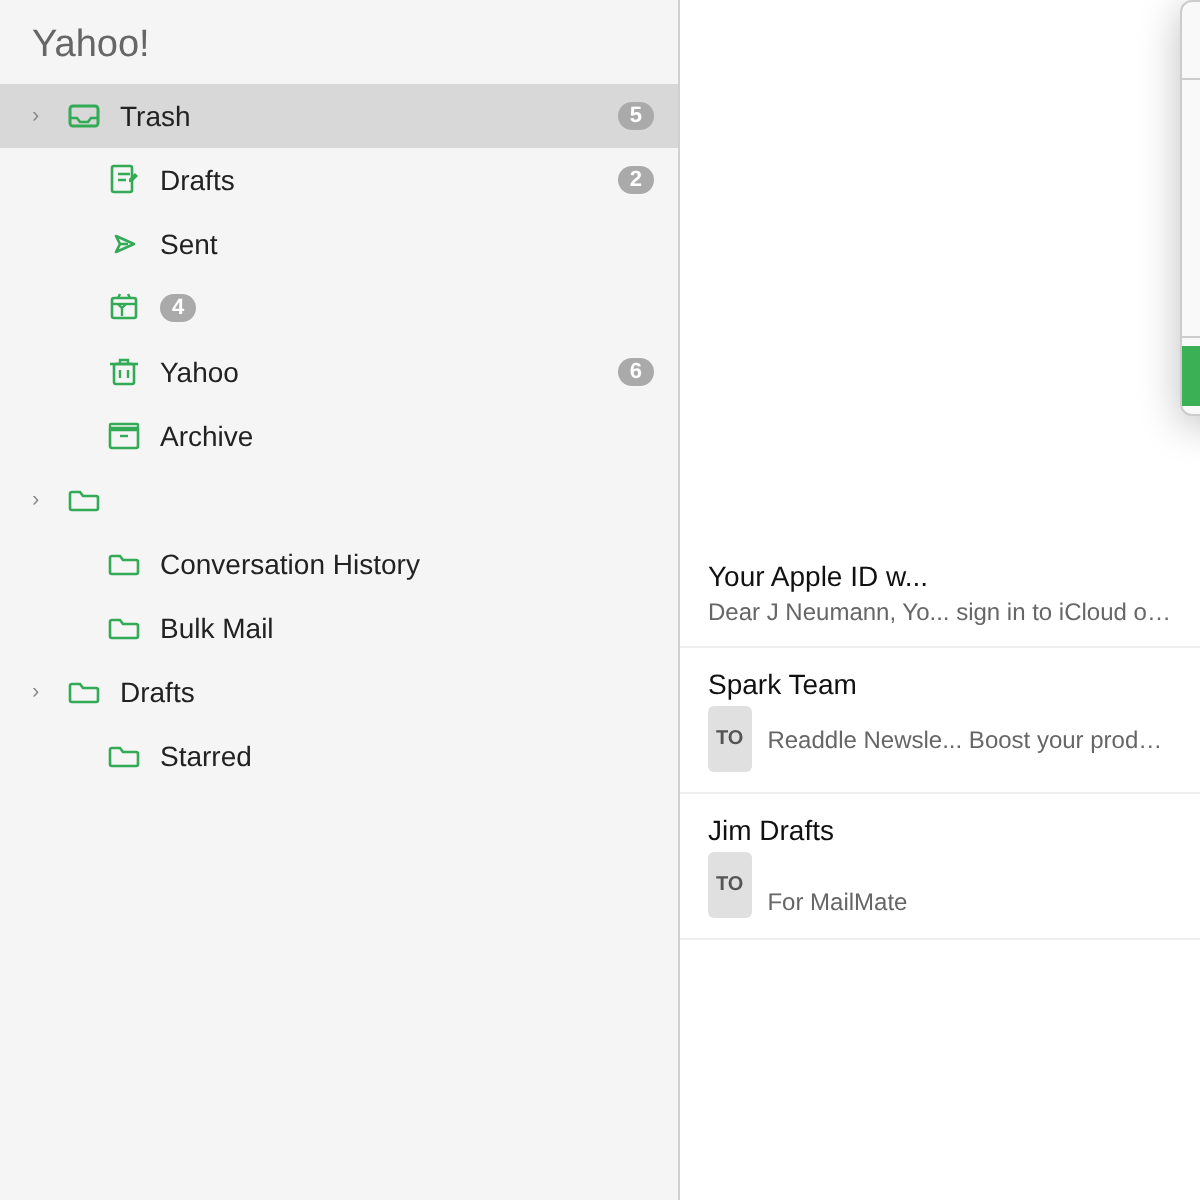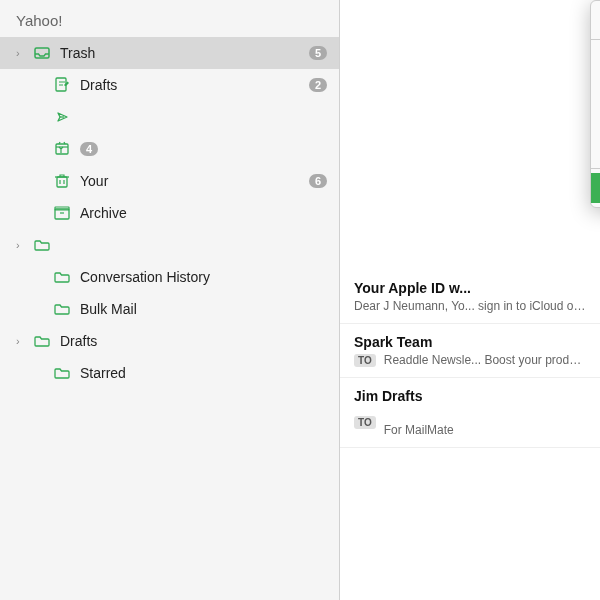--- a/index.html
+++ b/index.html
@@ -25,21 +25,21 @@
       width: 340px;
       height: 600px;
       background: #f5f5f5;
       border-right: 1px solid #d0d0d0;
       flex-shrink: 0;
       padding-top: 0;
     }
 
     .sidebar-header {
       padding: 12px 16px 8px 16px;
-      font-size: 15px;
+      font-size: 19px;
       color: #666;
       font-weight: 500;
     }
 
     .sidebar-item {
       display: flex;
       align-items: center;
       padding: 6px 12px 6px 16px;
       font-size: 14px;
       color: #222;
@@ -104,33 +104,33 @@
       padding-top: 270px;
     }
 
     .email-item {
       padding: 10px 14px;
       border-bottom: 1px solid #eee;
     }
 
     .email-item .sender {
       font-size: 14px;
-      font-weight: 700;
+      font-weight: 400;
       color: #111;
       margin-bottom: 3px;
     }
 
     .email-item .tag {
       display: inline-block;
       background: #e0e0e0;
       border-radius: 3px;
       font-size: 10px;
       font-weight: 600;
       color: #555;
-      padding: 1px 4px;
+      padding: 11px 4px;
       margin-right: 4px;
     }
 
     .email-item .preview {
       font-size: 12px;
       color: #666;
       margin-top: 2px;
       white-space: nowrap;
       overflow: hidden;
       text-overflow: ellipsis;
@@ -209,20 +209,21 @@
     </div>
 
     <div class="sidebar-item indented">
       <span class="chevron" style="visibility:hidden">›</span>
       <span class="icon">
         <svg viewBox="0 0 16 16" fill="none" xmlns="http://www.w3.org/2000/svg">
           <path d="M13 8L4 4l2 4-2 4z" stroke="#33aa55" stroke-width="1.3" stroke-linejoin="round" fill="none"></path>
           <line x1="6" y1="8" x2="10" y2="8" stroke="#33aa55" stroke-width="1.3"></line>
         </svg>
       </span>
+      <span class="label">Sent</span>
     </div>
 
     <div class="sidebar-item indented">
       <span class="chevron" style="visibility:hidden">›</span>
       <span class="icon">
         <svg viewBox="0 0 16 16" fill="none" xmlns="http://www.w3.org/2000/svg">
           <rect x="2" y="3" width="12" height="10" rx="1" stroke="#33aa55" stroke-width="1.3" fill="none"></rect>
           <path d="M5 6l2 2 2-2M7 8v4" stroke="#33aa55" stroke-width="1.2"></path>
           <line x1="2" y1="6" x2="14" y2="6" stroke="#33aa55" stroke-width="1.2"></line>
           <line x1="5" y1="3" x2="6" y2="1" stroke="#33aa55" stroke-width="1.2"></line>
@@ -236,21 +237,21 @@
       <span class="chevron" style="visibility:hidden">›</span>
       <span class="icon">
         <svg viewBox="0 0 16 16" fill="none" xmlns="http://www.w3.org/2000/svg">
           <rect x="3" y="4" width="10" height="10" rx="1" stroke="#33aa55" stroke-width="1.3" fill="none"></rect>
           <line x1="1" y1="4" x2="15" y2="4" stroke="#33aa55" stroke-width="1.3"></line>
           <path d="M6 4V2h4v2" stroke="#33aa55" stroke-width="1.2" fill="none"></path>
           <line x1="6" y1="7" x2="6" y2="11" stroke="#33aa55" stroke-width="1.2"></line>
           <line x1="10" y1="7" x2="10" y2="11" stroke="#33aa55" stroke-width="1.2"></line>
         </svg>
       </span>
-      <span class="label">Your</span>
+      <span class="label">Yahoo</span>
       <span class="badge">6</span>
     </div>
 
     <div class="sidebar-item indented">
       <span class="chevron" style="visibility:hidden">›</span>
       <span class="icon">
         <svg viewBox="0 0 16 16" fill="none" xmlns="http://www.w3.org/2000/svg">
           <rect x="1" y="4" width="14" height="10" rx="1" stroke="#33aa55" stroke-width="1.3" fill="none"></rect>
           <rect x="1" y="2" width="14" height="3" rx="0.5" stroke="#33aa55" stroke-width="1.2" fill="none"></rect>
           <line x1="6" y1="8" x2="10" y2="8" stroke="#33aa55" stroke-width="1.2"></line>

